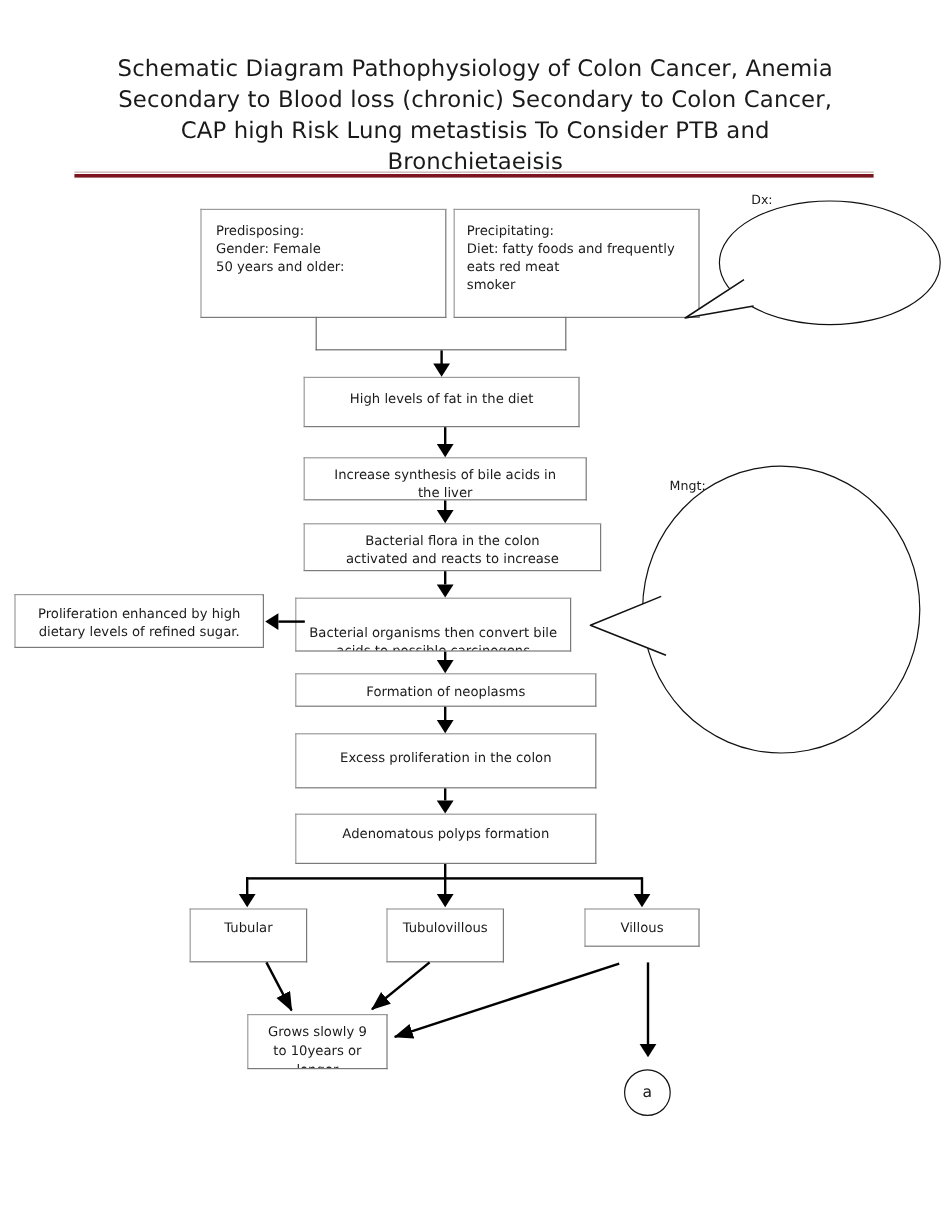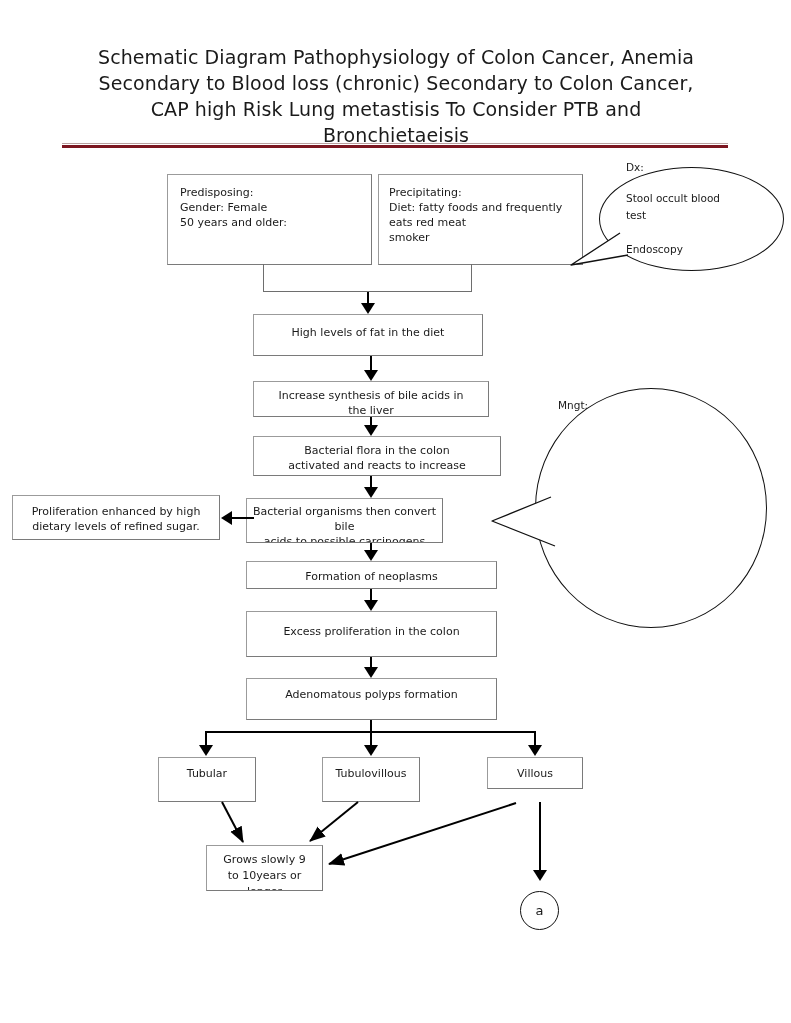--- a/index.html
+++ b/index.html
@@ -175,24 +175,20 @@
   <span class="txt">Precipitating:
 Diet: fatty foods and frequently
 eats red meat
 smoker</span>
 </div>
 
 <div id="top-bracket" style="left:263px; top:264px; width:209px; height:28px;"></div>
 
 <div class="bubble" style="left:599px; top:167px; width:185px; height:104px;">
   <span class="btxt" style="left:26px; top:-9px;">Dx:</span>
-  <span class="btxt" style="left:26px; top:22px; width:140px;">Stool occult blood
-test
-
-Endoscopy</span>
 </div>
 
 <div class="bubble" style="left:535px; top:388px; width:232px; height:240px;">
   <span class="btxt" style="left:22px; top:8px;">Mngt:</span>
 </div>
 
 <div class="fbox center" style="left:253px; top:314px; width:230px; height:42px; padding-top:10px;">
   <span class="txt">High levels of fat in the diet</span>
 </div>
 
@@ -200,21 +196,21 @@
   <span class="txt">Increase synthesis of bile acids in
 the liver</span>
 </div>
 
 <div class="fbox center" style="left:253px; top:436px; width:248px; height:40px; padding-top:6px;">
   <span class="txt">Bacterial flora in the colon
 activated and reacts to increase
 bile acids</span>
 </div>
 
-<div class="fbox center" style="left:246px; top:498px; width:197px; height:45px; padding-top:5px;">
+<div class="fbox center" style="left:246px; top:498px; width:230px; height:45px; padding-top:21px;">
   <span class="txt">Bacterial organisms then convert bile
 acids to possible carcinogens</span>
 </div>
 
 <div class="fbox center" style="left:246px; top:561px; width:251px; height:28px; padding-top:7px;">
   <span class="txt">Formation of neoplasms</span>
 </div>
 
 <div class="fbox center" style="left:246px; top:611px; width:251px; height:46px; padding-top:12px;">
   <span class="txt">Excess proliferation in the colon</span>

